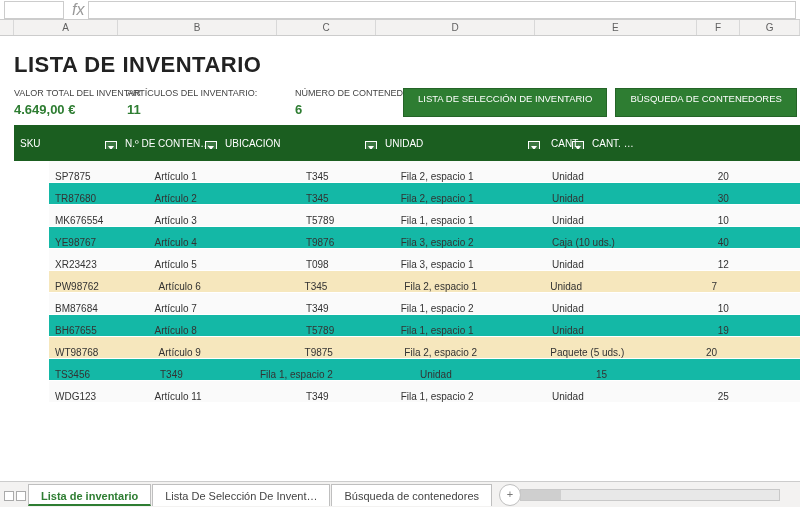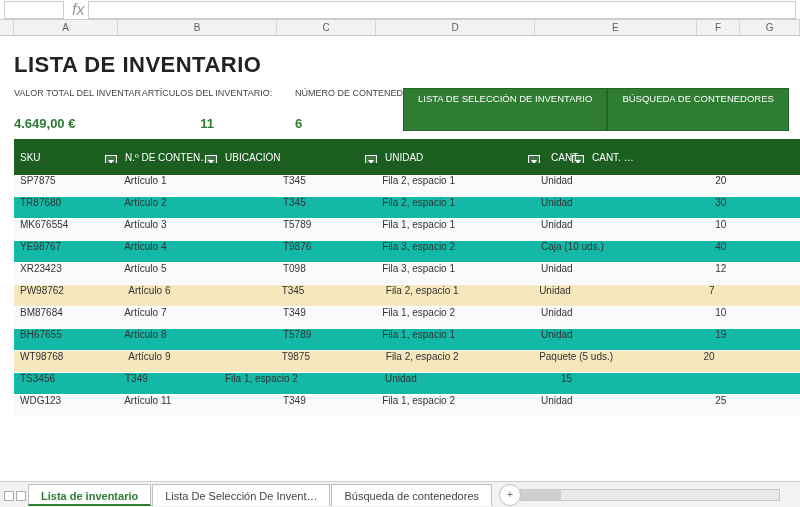--- a/index.html
+++ b/index.html
@@ -11,43 +11,43 @@
   .finput{flex:1;height:18px;border:1px solid #ccc;margin:1px 4px 1px 0;background:#fff;}
   
   .colhdr{display:flex;height:16px;background:#f3f2f1;border-bottom:1px solid #ccc;font-size:10px;color:#616161;}
   .ch{border-right:1px solid #d8d8d8;text-align:center;line-height:16px;}
   
   .sheet{position:relative;padding:10px 0 0 14px;height:442px;overflow:hidden;background:#fff;}
   .title{font-size:22px;font-weight:600;color:#222;margin:6px 0 10px 0;letter-spacing:.5px;}
   .summary{display:flex;gap:0;font-size:10px;}
   .sumcol{display:flex;flex-direction:column;margin-right:8px;}
   .sumlbl{color:#444;font-size:9px;white-space:nowrap;}
-  .sumval{color:#2e7d32;font-weight:600;font-size:13px;margin-top:18px;}
-  .btns{display:flex;}
+  .sumval{color:#2e7d32;font-weight:600;font-size:13px;margin-top:4px;}
+  .btns{display:flex;gap:8px;}
   .btn{background:#2e7d32;color:#fff;font-size:9.5px;padding:4px 14px;border:1px solid #256428;white-space:nowrap;cursor:pointer;}
   .grid{margin-top:8px;}
   .ghdr{display:flex;background:#1b5e20;color:#fff;font-size:10px;height:36px;align-items:center;position:relative;}
   .gh{padding:0 6px;position:relative;white-space:nowrap;overflow:hidden;text-overflow:ellipsis;}
   .fb{position:absolute;right:2px;top:3px;width:12px;height:12px;border:1px solid #fff;background:rgba(255,255,255,.15);}
   .fb::after{content:"";position:absolute;left:2px;top:4px;border-left:3px solid transparent;border-right:3px solid transparent;border-top:4px solid #fff;}
-  .gr{display:flex;height:22px;align-items:flex-start;font-size:10px;border-bottom:1px solid #fff;}
+  .gr{display:flex;height:22px;align-items:flex-end;font-size:10px;border-bottom:1px solid #fff;margin-left:35px;}
   .gr.even{background:#fafafa;}
   .gr.odd{background:#14b8a6;}
   .gr.hl{background:#f6e7bd;gap:20px;}
   .gc{padding:0 6px;white-space:nowrap;overflow:hidden;text-overflow:ellipsis;}
   
   .c0{width:105px;}
   .c1{width:160px;}
   .c2{width:100px;}
   .c3{width:160px;}
   .c4{width:163px;}
   .c5{width:44px;text-align:right;padding-right:14px;}
   .c6{width:60px;}
   .ghdr .c5{padding-right:6px;}
-  .sumcol.s0{width:105px;}.sumcol.s1{width:160px;text-align:center;}.sumcol.s2{width:100px;}
+  .sumcol.s0{width:105px;}.sumcol.s1{width:160px;}.sumcol.s2{width:100px;}
   
   .tabs{position:absolute;bottom:0;left:0;right:0;height:26px;background:#f3f2f1;border-top:1px solid #ccc;display:flex;align-items:center;padding-left:28px;font-size:11px;}
   .stab{height:22px;line-height:22px;padding:0 12px;background:#fff;border:1px solid #bfbfbf;border-bottom:none;margin-right:1px;color:#444;white-space:nowrap;cursor:pointer;}
   .stab.active{border-bottom:2px solid #2e7d32;color:#2e7d32;font-weight:600;}
   .plus{width:22px;height:22px;border:1px solid #bfbfbf;border-radius:50%;margin-left:6px;text-align:center;line-height:18px;color:#777;background:#fff;cursor:pointer;}
   .navtri{position:absolute;left:4px;bottom:6px;display:flex;gap:2px;}
   .tri{width:10px;height:10px;border:1px solid #aaa;background:#fff;}
   .hscroll{position:absolute;right:20px;bottom:6px;width:260px;height:12px;background:#e8e8e8;border:1px solid #c8c8c8;}
   .hscroll .thumb{position:absolute;left:0;top:0;width:40px;height:10px;background:#cfcfcf;}
 </style>

